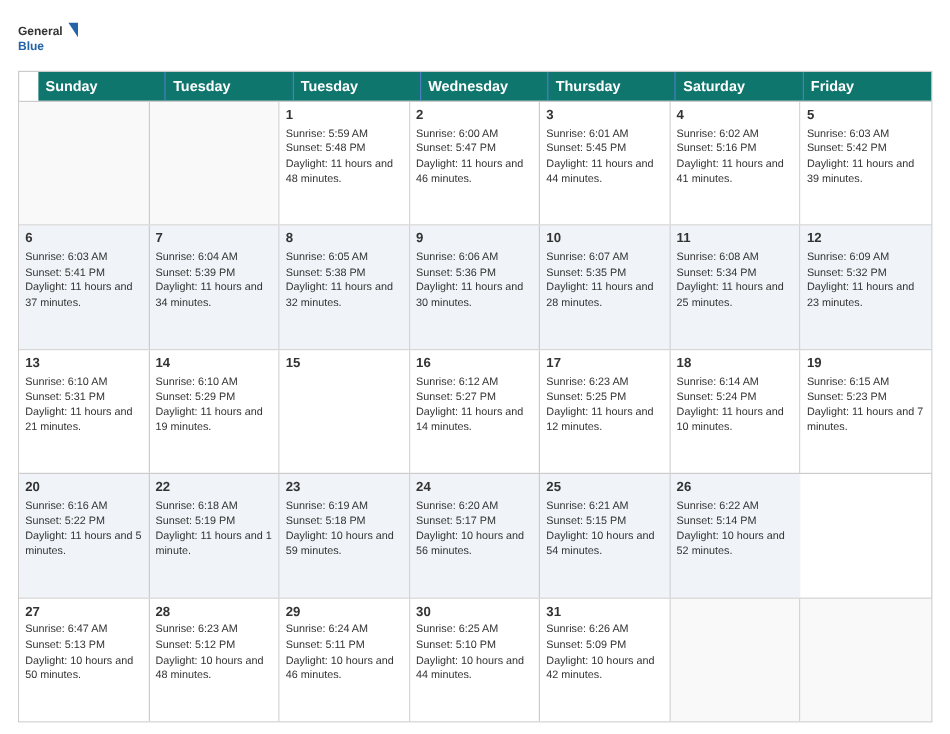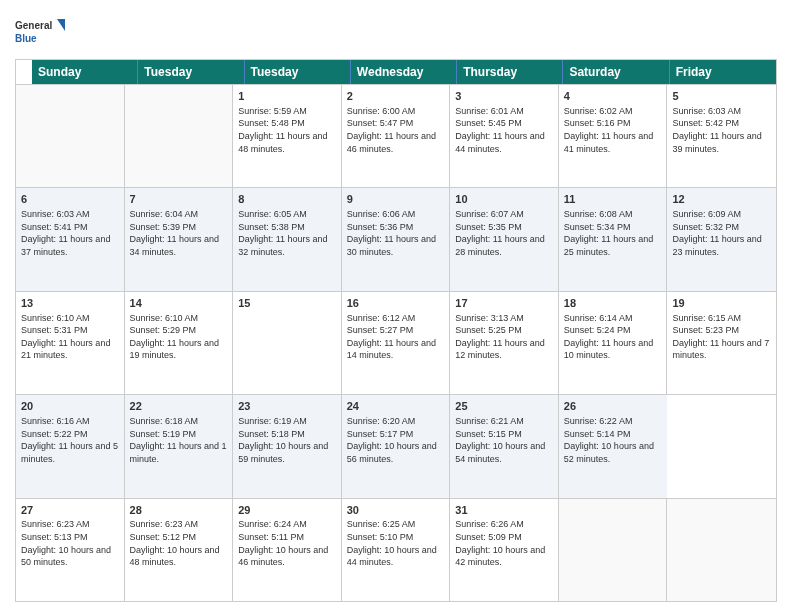--- a/index.html
+++ b/index.html
@@ -219,21 +219,21 @@
             <div class="day-num">15</div>
           </div>
           <div class="cal-cell">
             <div class="day-num">16</div>
             <div class="cell-text">Sunrise: 6:12 AM
 Sunset: 5:27 PM
 Daylight: 11 hours and 14 minutes.</div>
           </div>
           <div class="cal-cell">
             <div class="day-num">17</div>
-            <div class="cell-text">Sunrise: 3:13 AM
+            <div class="cell-text">Sunrise: 6:23 AM
 Sunset: 5:25 PM
 Daylight: 11 hours and 12 minutes.</div>
           </div>
           <div class="cal-cell">
             <div class="day-num">18</div>
             <div class="cell-text">Sunrise: 6:14 AM
 Sunset: 5:24 PM
 Daylight: 11 hours and 10 minutes.</div>
           </div>
           <div class="cal-cell">
@@ -277,21 +277,21 @@
           <div class="cal-cell alt-row">
             <div class="day-num">26</div>
             <div class="cell-text">Sunrise: 6:22 AM
 Sunset: 5:14 PM
 Daylight: 10 hours and 52 minutes.</div>
           </div>
         </div>
         <div class="cal-row">
           <div class="cal-cell">
             <div class="day-num">27</div>
-            <div class="cell-text">Sunrise: 6:23 AM
+            <div class="cell-text">Sunrise: 6:47 AM
 Sunset: 5:13 PM
 Daylight: 10 hours and 50 minutes.</div>
           </div>
           <div class="cal-cell">
             <div class="day-num">28</div>
             <div class="cell-text">Sunrise: 6:23 AM
 Sunset: 5:12 PM
 Daylight: 10 hours and 48 minutes.</div>
           </div>
           <div class="cal-cell">

